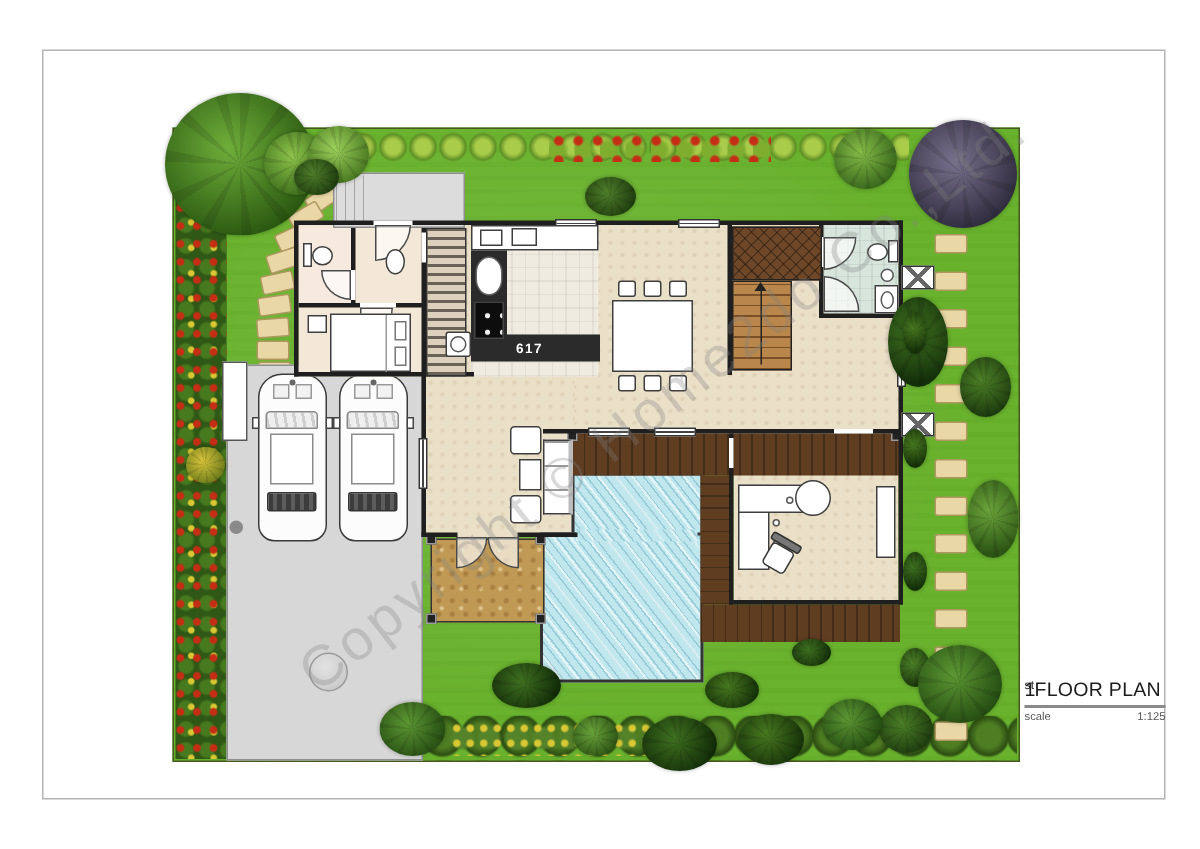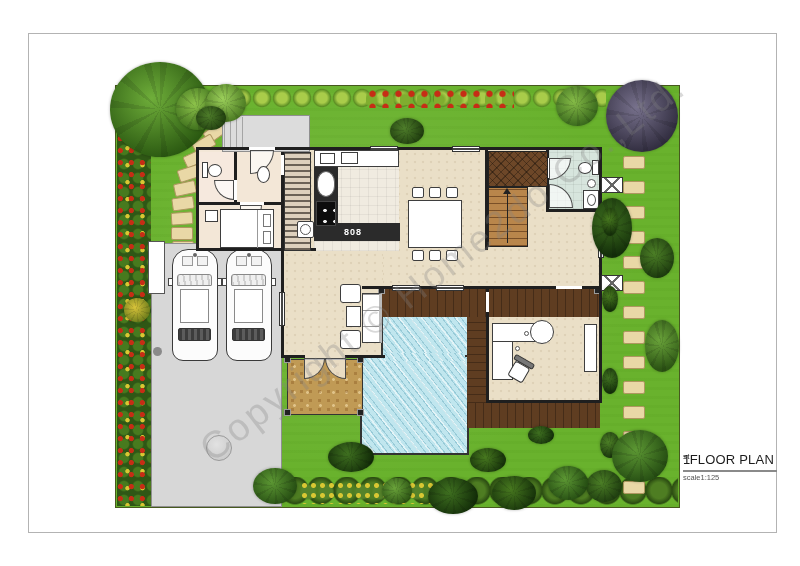--- a/index.html
+++ b/index.html
@@ -78,21 +78,21 @@
   .car .cb{left:5px;top:78px;width:33px;height:13px;background:repeating-linear-gradient(90deg,#3c3c3c 0 3px,#5c5c5c 3px 6px);border:1px solid #333;border-radius:2px}
   .car .cm{width:5px;height:8px;background:#fff;border:1px solid #444}
   .car .cd{left:20px;top:3px;width:4px;height:4px;background:#666;border-radius:50%}
   .dot{background:#fff;border:1px solid #555;border-radius:50%}
   #wm{left:205px;top:432px;width:600px;font-size:38px;letter-spacing:3px;color:rgba(128,128,128,.30);
       transform:rotate(-38deg);transform-origin:0 50%;white-space:nowrap;z-index:9}
   #tb{left:683px;top:452px;width:94px;z-index:10;color:var(--title)}
   #tb .t{position:static;font-size:13px;letter-spacing:.2px;white-space:nowrap}
   #tb sup{position:static;font-size:8px}
   #tb .ln{position:static;display:block;height:2px;background:#8a8a8a;margin:3px 0 1px}
-  #tb .row{position:static;display:flex;justify-content:flex-start;font-size:7.5px;color:#555}
+  #tb .row{position:static;display:flex;justify-content:space-between;font-size:7.5px;color:#555}
   #tb .row span{position:static}
   .lbl808{color:#fff;font-size:9px;letter-spacing:1px;font-weight:bold}
 </style>
 </head>
 <body>
 
 <div id="canvas">
 
   <div id="frame"></div>
 
@@ -242,21 +242,21 @@
   </div>
 
   <div class="furn" style="left:314px;top:150px;width:85px;height:17px"></div>
   <div class="furn" style="left:320px;top:153px;width:15px;height:11px"></div>
   <div class="furn" style="left:341px;top:152px;width:17px;height:12px"></div>
   <div style="left:314px;top:167px;width:24px;height:74px;background:#2b2b2b"></div>
   <div style="left:317px;top:171px;width:18px;height:26px;background:#fff;border:1px solid #666;border-radius:50% / 42%"></div>
   <div style="left:316px;top:201px;width:20px;height:25px;background:#0d0d0d;border:1px solid #444;
        background-image:radial-gradient(circle, #eee 0 1.5px, transparent 2px);background-size:10px 11px;background-position:3px 3px"></div>
   <div style="left:338px;top:223px;width:62px;height:18px;background:#2b2b2b"></div>
-  <div class="lbl808" style="left:344px;top:227px">808</div>
+  <div class="lbl808" style="left:344px;top:227px">617</div>
 
   <div class="furn" style="left:408px;top:200px;width:54px;height:48px;border-width:1.5px"></div>
   <div class="chair" style="left:412px;top:187px"></div>
   <div class="chair" style="left:429px;top:187px"></div>
   <div class="chair" style="left:446px;top:187px"></div>
   <div class="chair" style="left:412px;top:250px"></div>
   <div class="chair" style="left:429px;top:250px"></div>
   <div class="chair" style="left:446px;top:250px"></div>
 
   <div class="cross" style="left:488px;top:151px;width:60px;height:36px"></div>

